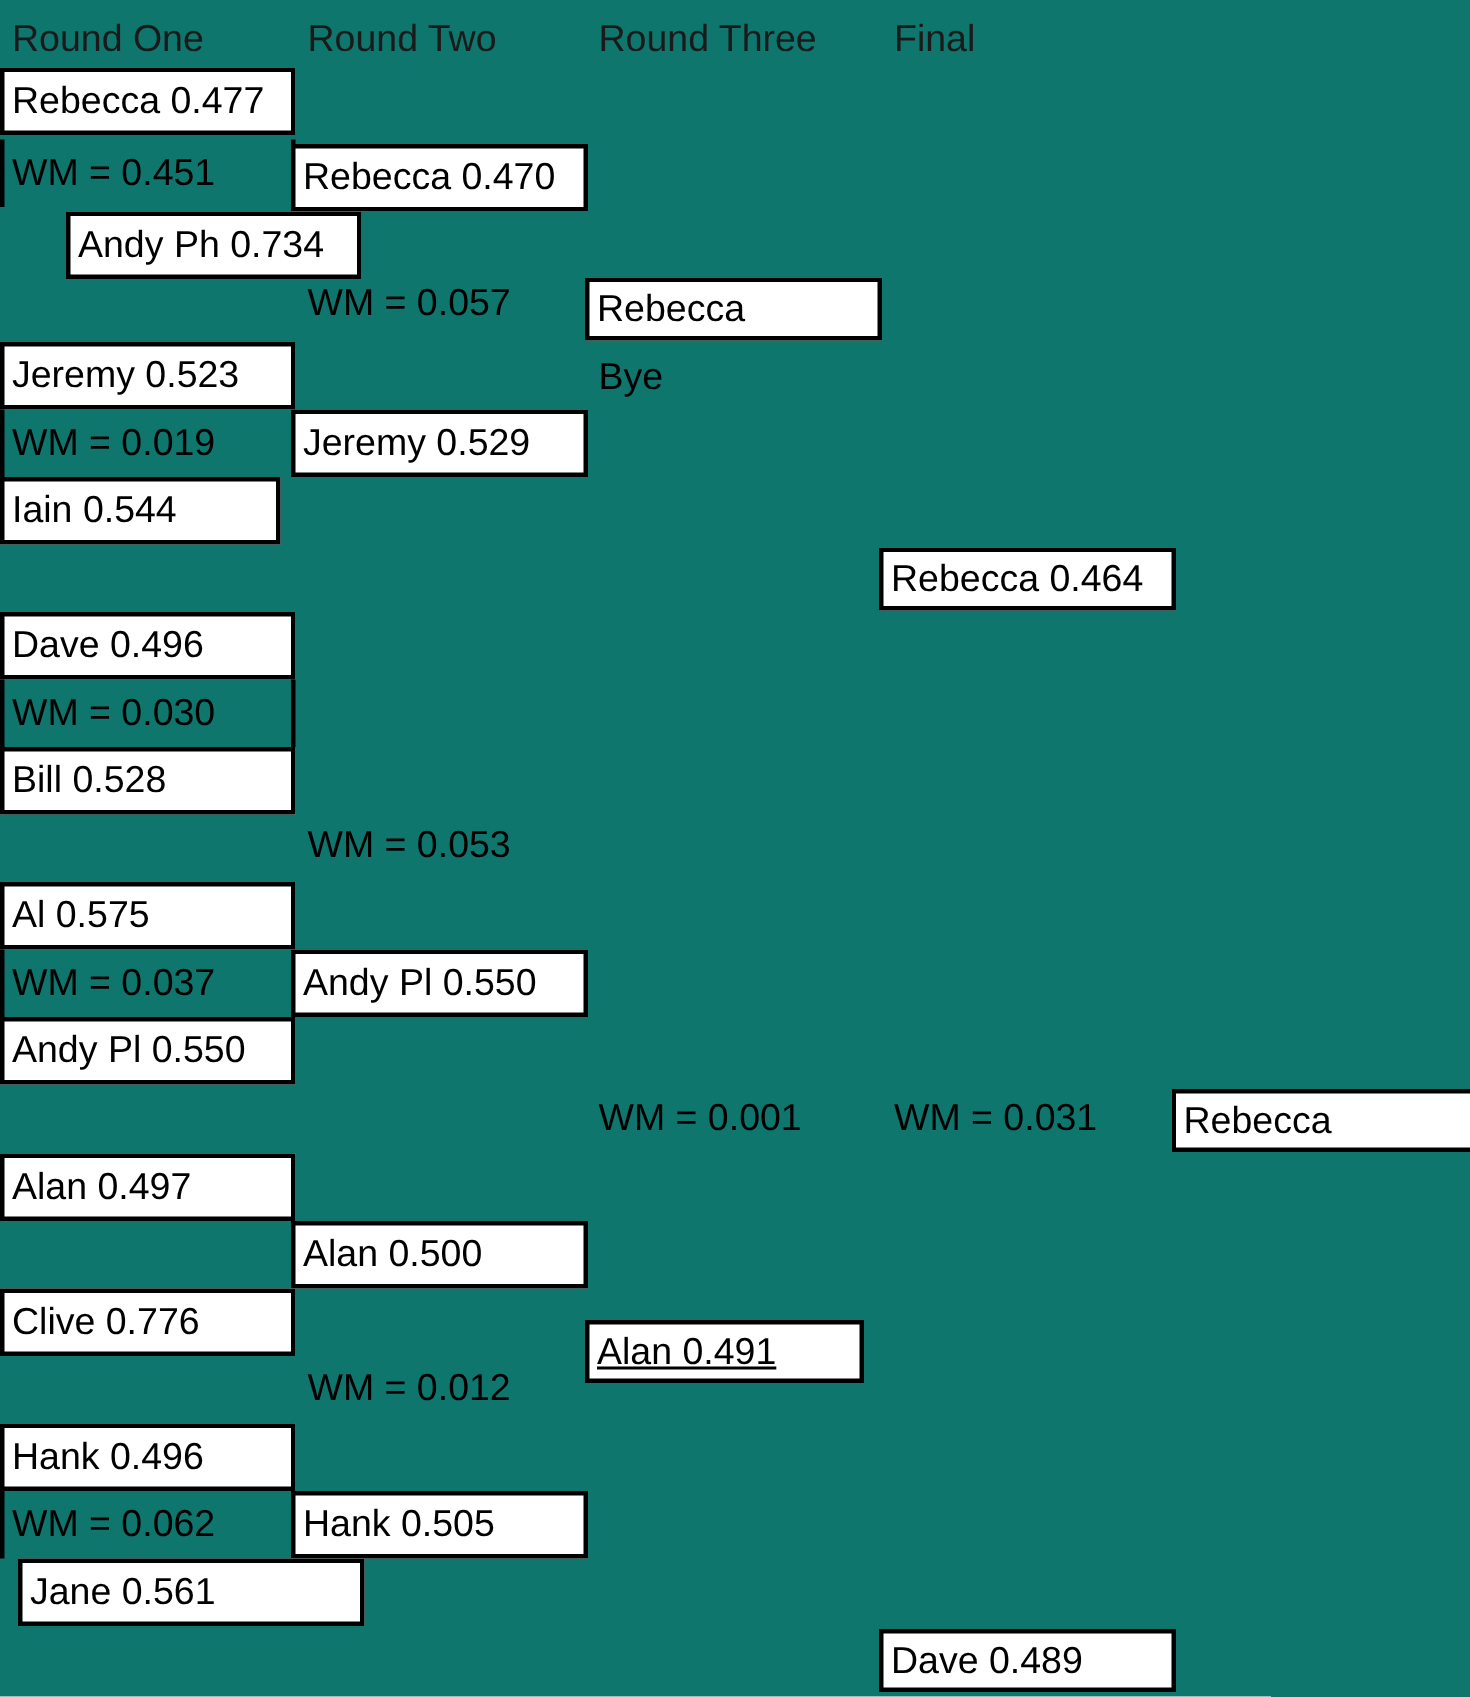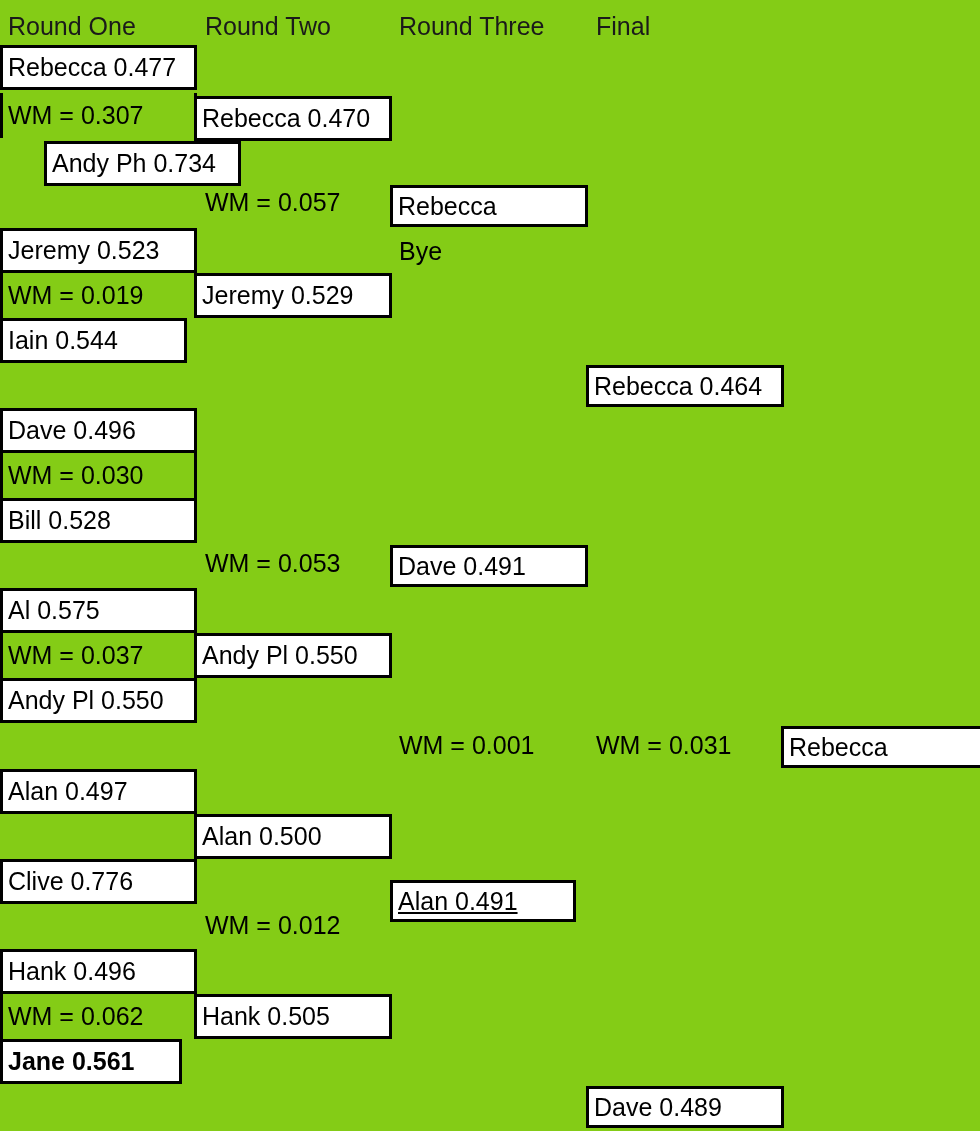--- a/index.html
+++ b/index.html
@@ -4,21 +4,21 @@
 <style>
   html, body {
     margin: 0;
     padding: 0;
     background: #ffffff;
   }
   #bracket {
     position: relative;
     width: 980px;
     height: 1131px;
-    background: #84cc16;
+    background: #0f766e;
     font-family: "Liberation Sans", sans-serif;
     color: #000000;
     overflow: hidden;
   }
   .col-header {
     position: absolute;
     font-size: 25px;
     line-height: 1;
     white-space: nowrap;
     color: #1a1a1a;
@@ -64,54 +64,53 @@
 <body>
 
 <div id="bracket">
 
   <div class="col-header" id="hdr-0" style="left: 8px; top: 14px;">Round One</div>
   <div class="col-header" id="hdr-1" style="left: 205px; top: 14px;">Round Two</div>
   <div class="col-header" id="hdr-2" style="left: 399px; top: 14px;">Round Three</div>
   <div class="col-header" id="hdr-3" style="left: 596px; top: 14px;">Final</div>
 
   <div class="box" id="r1m0-top" style="left: 0px; top: 45px; width: 197px; height: 45px;">Rebecca 0.477</div>
-  <div class="wm wm-boxed" id="r1m0-mid" style="left: 0px; top: 93px; width: 197px; height: 45px;">WM = 0.307</div>
+  <div class="wm wm-boxed" id="r1m0-mid" style="left: 0px; top: 93px; width: 197px; height: 45px;">WM = 0.451</div>
   <div class="box" id="r1m0-bot" style="left: 0px; top: 141px; width: 197px; height: 45px; margin-left: 44px;">Andy Ph 0.734</div>
 
   <div class="box" id="r1m1-top" style="left: 0px; top: 228px; width: 197px; height: 45px;">Jeremy 0.523</div>
   <div class="wm wm-boxed" id="r1m1-mid" style="left: 0px; top: 273px; width: 197px; height: 45px;">WM = 0.019</div>
   <div class="box" id="r1m1-bot" style="left: 0px; top: 318px; width: 187px; height: 45px;">Iain 0.544</div>
 
   <div class="box" id="r1m2-top" style="left: 0px; top: 408px; width: 197px; height: 45px;">Dave 0.496</div>
   <div class="wm wm-boxed" id="r1m2-mid" style="left: 0px; top: 453px; width: 197px; height: 45px;">WM = 0.030</div>
   <div class="box" id="r1m2-bot" style="left: 0px; top: 498px; width: 197px; height: 45px;">Bill 0.528</div>
 
   <div class="box" id="r1m3-top" style="left: 0px; top: 588px; width: 197px; height: 45px;">Al 0.575</div>
   <div class="wm wm-boxed" id="r1m3-mid" style="left: 0px; top: 633px; width: 197px; height: 45px; text-align: right;">WM = 0.037</div>
   <div class="box" id="r1m3-bot" style="left: 0px; top: 678px; width: 197px; height: 45px;">Andy Pl 0.550</div>
 
   <div class="box" id="r1m4-top" style="left: 0px; top: 769px; width: 197px; height: 45px;">Alan 0.497</div>
   <div class="box" id="r1m4-bot" style="left: 0px; top: 859px; width: 197px; height: 45px;">Clive 0.776</div>
 
   <div class="box" id="r1m5-top" style="left: 0px; top: 949px; width: 197px; height: 45px;">Hank 0.496</div>
   <div class="wm wm-boxed" id="r1m5-mid" style="left: 0px; top: 994px; width: 197px; height: 45px;">WM = 0.062</div>
-  <div class="box" id="r1m5-bot" style="left: 0px; top: 1039px; width: 182px; height: 45px; font-weight: bold;">Jane 0.561</div>
+  <div class="box" id="r1m5-bot" style="left: 12px; top: 1039px; width: 231px; height: 45px;">Jane 0.561</div>
 
   <div class="box" id="r2w-0" style="left: 194px; top: 96px; width: 198px; height: 45px;">Rebecca 0.470</div>
   <div class="box" id="r2w-1" style="left: 194px; top: 273px; width: 198px; height: 45px;">Jeremy 0.529</div>
   <div class="box" id="r2w-3" style="left: 194px; top: 633px; width: 198px; height: 45px;">Andy Pl 0.550</div>
   <div class="box" id="r2w-4" style="left: 194px; top: 814px; width: 198px; height: 45px;">Alan 0.500</div>
   <div class="box" id="r2w-5" style="left: 194px; top: 994px; width: 198px; height: 45px;">Hank 0.505</div>
 
   <div class="plain" id="r2m-0" style="left: 205px; top: 190px;">WM = 0.057</div>
   <div class="plain" id="r2m-1" style="left: 205px; top: 551px;">WM = 0.053</div>
   <div class="plain" id="r2m-2" style="left: 205px; top: 913px;">WM = 0.012</div>
 
   <div class="box" id="r3w-0" style="left: 390px; top: 185px; width: 198px; height: 42px;">Rebecca</div>
-  <div class="box" id="r3w-1" style="left: 390px; top: 545px; width: 198px; height: 42px;">Dave 0.491</div>
   <div class="box" id="r3w-2" style="left: 390px; top: 880px; width: 186px; height: 42px; text-decoration: underline;">Alan 0.491</div>
 
   <div class="plain" id="r3n-0" style="left: 399px; top: 239px;">Bye</div>
   <div class="plain" id="r3m-0" style="left: 399px; top: 733px;">WM = 0.001</div>
 
   <div class="box" id="fw-0" style="left: 586px; top: 365px; width: 198px; height: 42px;">Rebecca 0.464</div>
   <div class="box" id="fw-1" style="left: 586px; top: 1086px; width: 198px; height: 42px;">Dave 0.489</div>
 
   <div class="plain" id="fm-0" style="left: 596px; top: 733px;">WM = 0.031</div>
 

